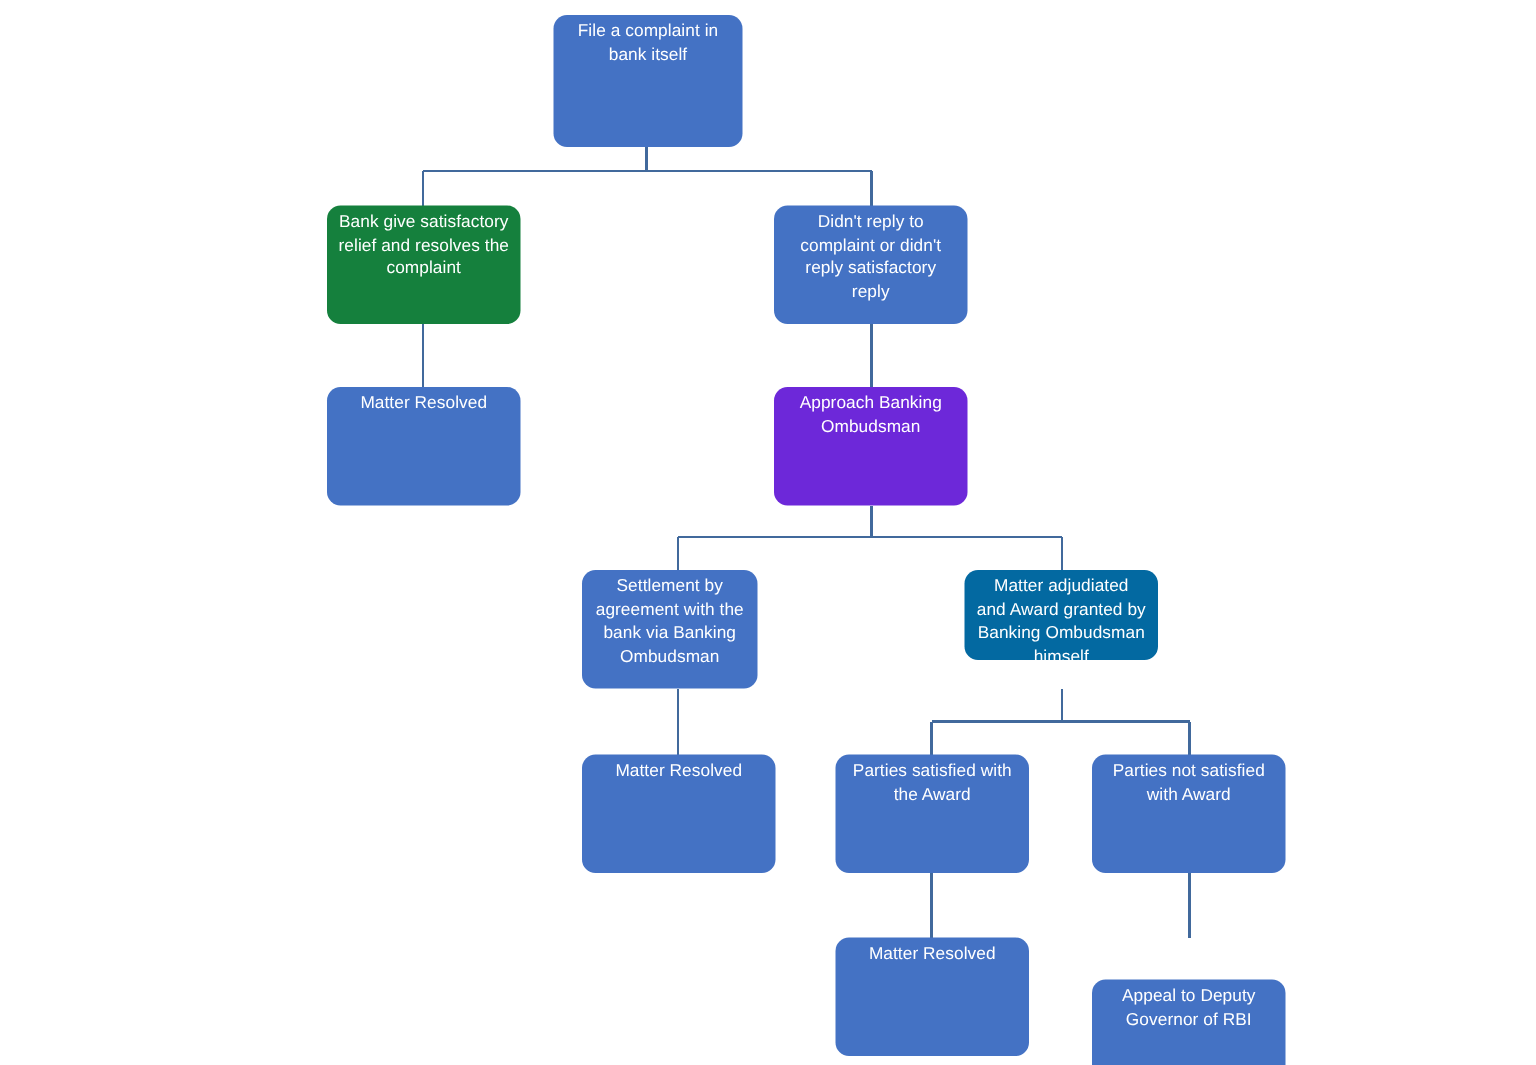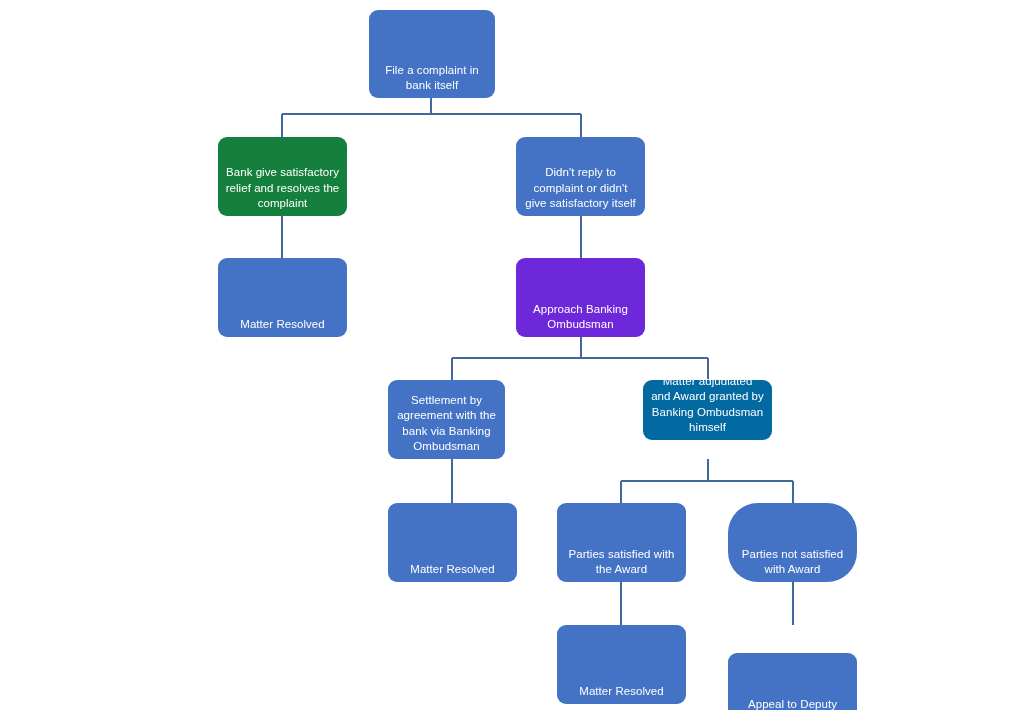--- a/index.html
+++ b/index.html
@@ -25,21 +25,21 @@
     width: 1024px;
     height: 710px;
     pointer-events: none;
   }
   .node {
     position: absolute;
     box-sizing: border-box;
     background: #4472C4;
     border-radius: 9px;
     display: flex;
-    align-items: flex-end;
+    align-items: flex-start;
     justify-content: center;
     text-align: center;
     color: #ffffff;
     font-size: 11.5px;
     line-height: 1.35;
     font-weight: 400;
     padding: 4px 7px;
     letter-spacing: 0.05px;
     -webkit-font-smoothing: antialiased;
   }
@@ -78,21 +78,21 @@
 bank itself</span>
       </div>
       <div class="node" style="left: 218px; top: 137px; width: 129px; height: 79px; background: #15803d; color: rgb(255, 255, 255);">
         <span class="node-label">Bank give satisfactory
 relief and resolves the
 complaint</span>
       </div>
       <div class="node" style="left: 516px; top: 137px; width: 129px; height: 79px; background: rgb(68, 114, 196); color: rgb(255, 255, 255);">
         <span class="node-label">Didn't reply to
 complaint or didn't
-give satisfactory itself</span>
+reply satisfactory reply</span>
       </div>
       <div class="node" style="left: 218px; top: 258px; width: 129px; height: 79px; background: rgb(68, 114, 196); color: rgb(255, 255, 255);">
         <span class="node-label">Matter Resolved</span>
       </div>
       <div class="node" style="left: 516px; top: 258px; width: 129px; height: 79px; background: #6d28d9; color: rgb(255, 255, 255);">
         <span class="node-label">Approach Banking
 Ombudsman</span>
       </div>
       <div class="node" style="left: 388px; top: 380px; width: 117px; height: 79px; background: rgb(68, 114, 196); color: rgb(255, 255, 255);">
         <span class="node-label">Settlement by
@@ -106,21 +106,21 @@
 Banking Ombudsman
 himself</span>
       </div>
       <div class="node" style="left: 388px; top: 503px; width: 129px; height: 79px; background: rgb(68, 114, 196); color: rgb(255, 255, 255);">
         <span class="node-label">Matter Resolved</span>
       </div>
       <div class="node" style="left: 557px; top: 503px; width: 129px; height: 79px; background: rgb(68, 114, 196); color: rgb(255, 255, 255);">
         <span class="node-label">Parties satisfied with
 the Award</span>
       </div>
-      <div class="node" style="left: 728px; top: 503px; width: 129px; height: 79px; background: rgb(68, 114, 196); color: rgb(255, 255, 255); border-radius: 30px;">
+      <div class="node" style="left: 728px; top: 503px; width: 129px; height: 79px; background: rgb(68, 114, 196); color: rgb(255, 255, 255);">
         <span class="node-label">Parties not satisfied
 with Award</span>
       </div>
       <div class="node" style="left: 557px; top: 625px; width: 129px; height: 79px; background: rgb(68, 114, 196); color: rgb(255, 255, 255);">
         <span class="node-label">Matter Resolved</span>
       </div>
       <div class="node" style="left: 728px; top: 625px; width: 129px; height: 79px; background: rgb(68, 114, 196); color: rgb(255, 255, 255); margin-top: 28px;">
         <span class="node-label">Appeal to Deputy
 Governor of RBI</span>
       </div>

